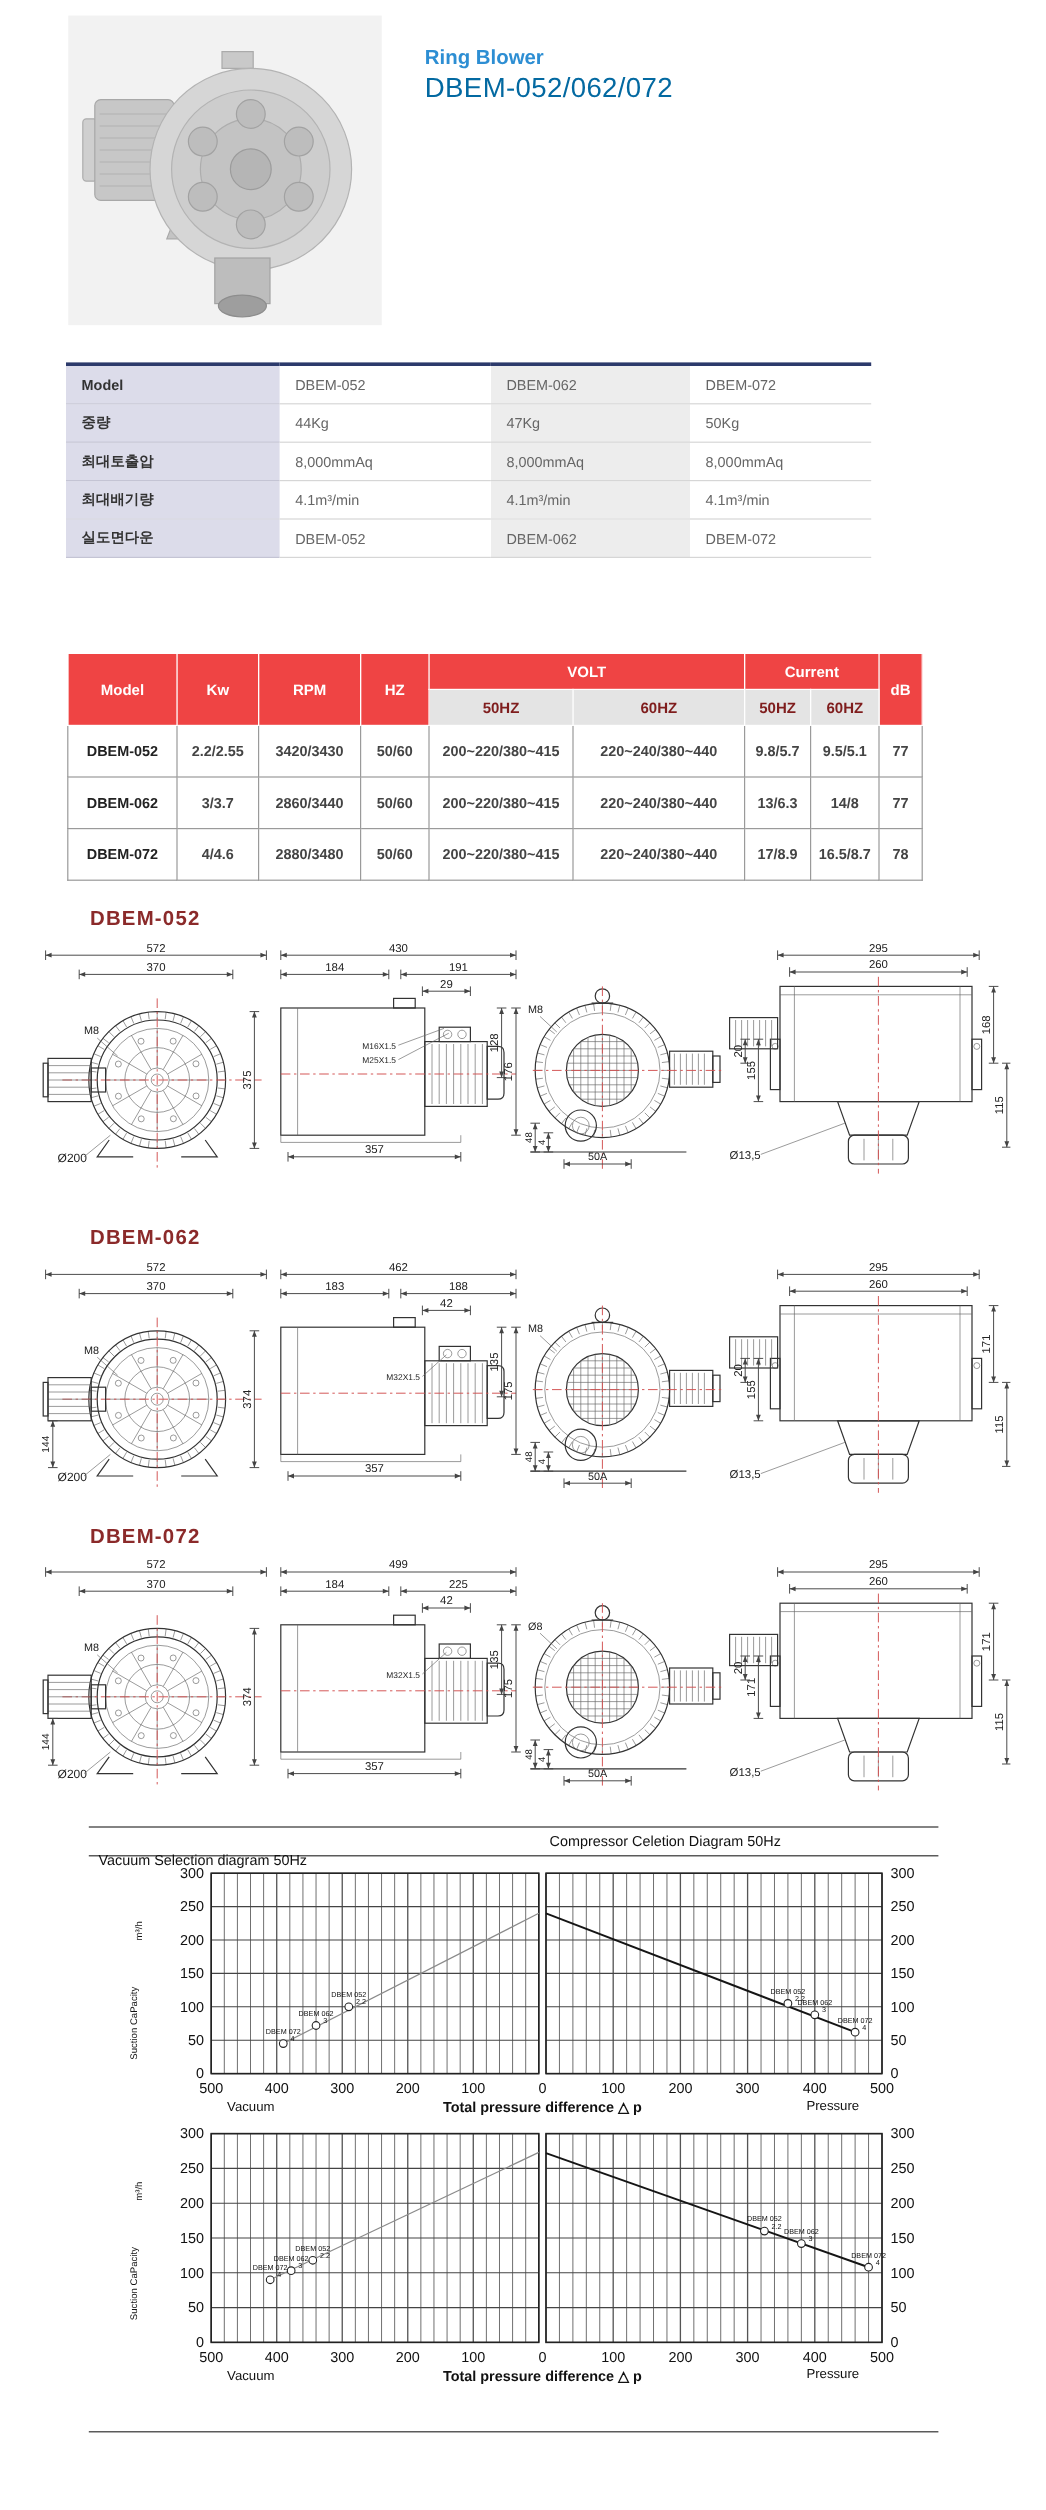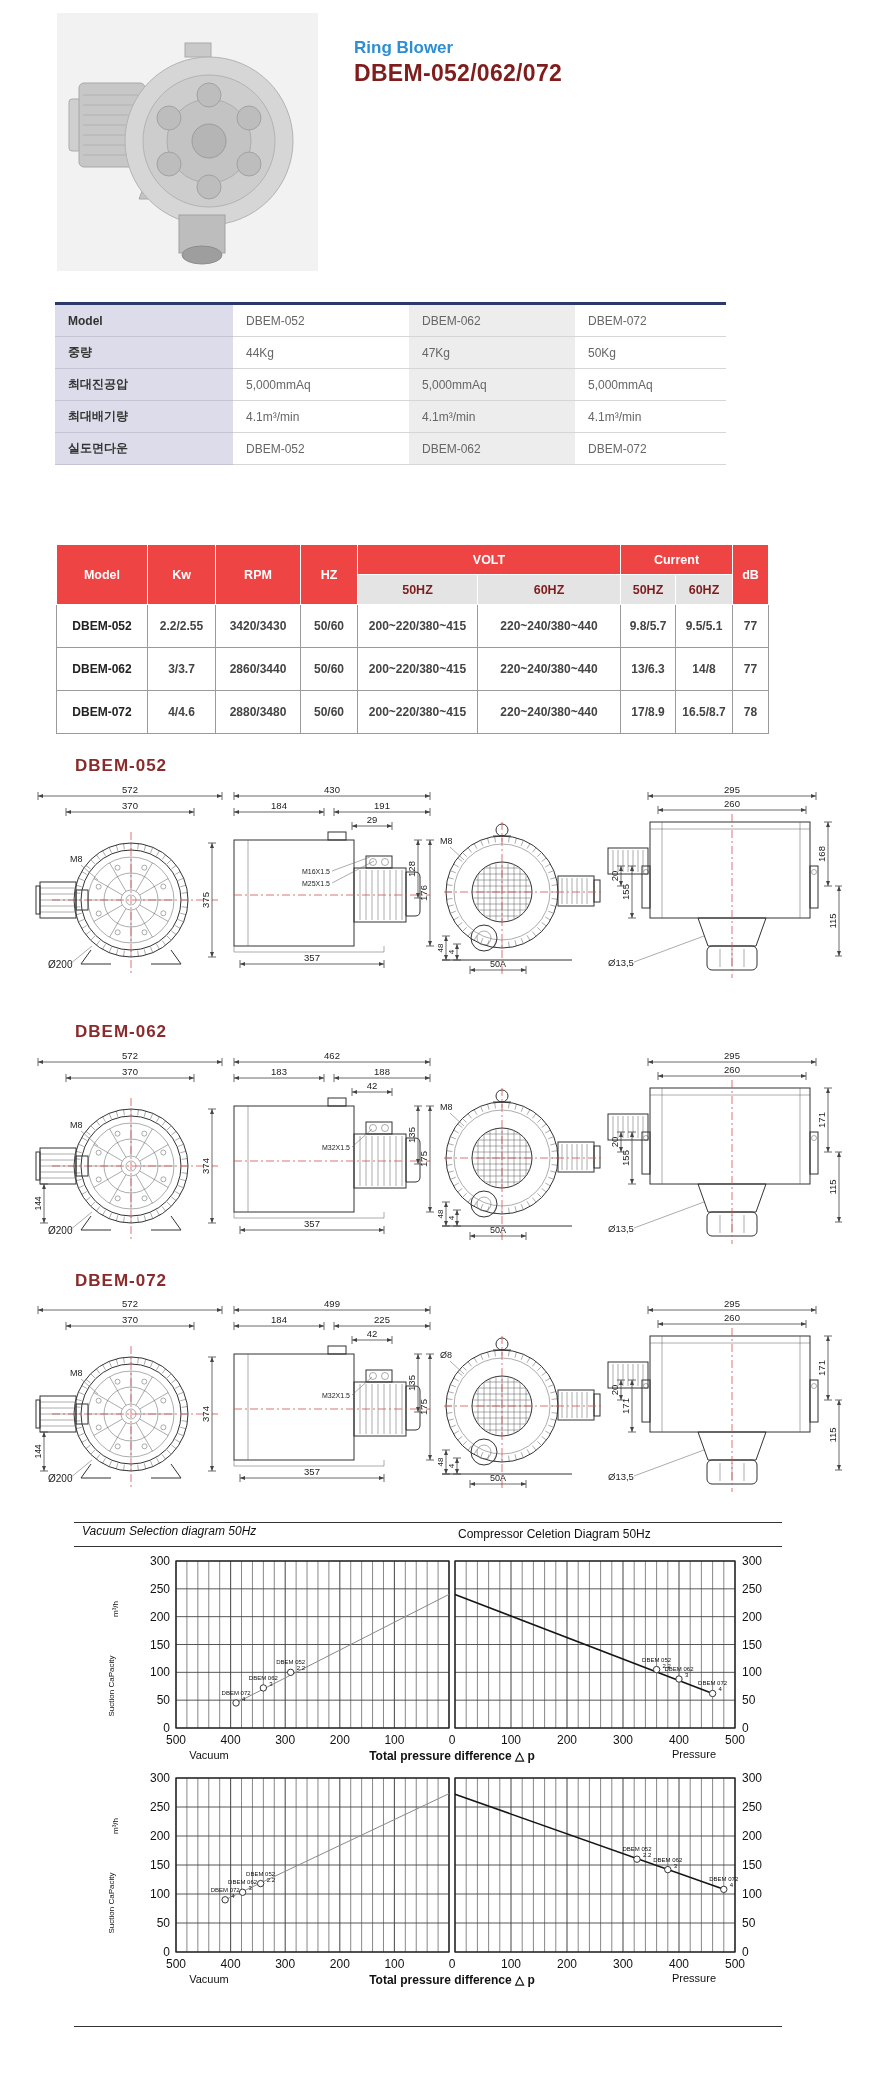--- a/index.html
+++ b/index.html
@@ -1,21 +1,21 @@
 <!DOCTYPE html>
 <html><head>
 <meta charset="utf-8">
 <style>
   html,body{margin:0;padding:0;background:#fff;}
   .page{position:relative;width:872px;height:2092px;background:#fff;overflow:hidden;
         font-family:"Liberation Sans",sans-serif;color:#333;}
   
   .photo-box{position:absolute;left:57px;top:13px;width:261px;height:258px;background:#f2f2f2;}
   .title-small{position:absolute;left:354px;top:38px;font-size:17px;font-weight:bold;color:#2d8ed3;}
-  .title-big{position:absolute;left:354px;top:60px;font-size:23px;font-weight:bold;color:#7f1d1d;letter-spacing:.3px;}
+  .title-big{position:absolute;left:354px;top:60px;font-size:23px;font-weight:normal;color:#0369a1;letter-spacing:.3px;}
   
   #spec-table{position:absolute;left:55px;top:302px;width:671px;border-collapse:collapse;
               border-top:3px solid #2c3a6b;table-layout:fixed;font-size:12px;}
   #spec-table td{height:31px;padding:0 4px 0 13px;border-bottom:1px solid #d6d6d6;color:#666;overflow:hidden;}
   #spec-table td.lab{background:#dcdcea;color:#333;font-weight:bold;border-bottom:1px solid #c4c4d4;}
   #spec-table td.alt{background:#ededed;}
   
   #elec-table{position:absolute;left:56px;top:544px;border-collapse:collapse;table-layout:fixed;
               font-size:12px;text-align:center;}
   #elec-table th{background:#ef4444;color:#fff;border:1px solid #fff;font-weight:bold;font-size:12.5px;}
@@ -28,21 +28,21 @@
   .draw .ol{stroke:#333;stroke-width:1;fill:none;}
   .draw .thin{stroke:#666;stroke-width:.55;fill:none;}
   .draw .dl{stroke:#444;stroke-width:.8;fill:none;}
   .draw .df{fill:#444;stroke:none;}
   .draw .red{stroke:#d25050;stroke-width:.8;fill:none;stroke-dasharray:8 3 2 3;}
   .draw text{fill:#222;}
   
   .cpanel{position:absolute;left:74px;width:708px;}
   .cbar{position:relative;height:23px;border-top:1px solid #333;border-bottom:1px solid #333;
         font-size:12px;color:#111;}
-  .cbar .lt{position:absolute;left:8px;top:1px;font-style:italic;}
+  .cbar .lt{position:absolute;left:8px;top:20px;}
   .cbar .rt{position:absolute;left:384px;top:4px;}
   .csvg text{fill:#111;}
   .endline{position:absolute;left:74px;top:2026px;width:708px;border-top:1px solid #333;height:0;}
 </style>
 </head>
 <body>
 
 <div class="page">
 
   <div class="photo-box">
@@ -94,24 +94,24 @@
           <td class="alt">DBEM-062</td>
           <td>DBEM-072</td>
         </tr>
         <tr>
           <td class="lab">중량</td>
           <td>44Kg</td>
           <td class="alt">47Kg</td>
           <td>50Kg</td>
         </tr>
         <tr>
-          <td class="lab">최대진공압</td>
-          <td>5,000mmAq</td>
-          <td class="alt">5,000mmAq</td>
-          <td>5,000mmAq</td>
+          <td class="lab">최대토출압</td>
+          <td>8,000mmAq</td>
+          <td class="alt">8,000mmAq</td>
+          <td>8,000mmAq</td>
         </tr>
         <tr>
           <td class="lab">최대배기량</td>
           <td>4.1m³/min</td>
           <td class="alt">4.1m³/min</td>
           <td>4.1m³/min</td>
         </tr>
         <tr>
           <td class="lab">실도면다운</td>
           <td>DBEM-052</td>

